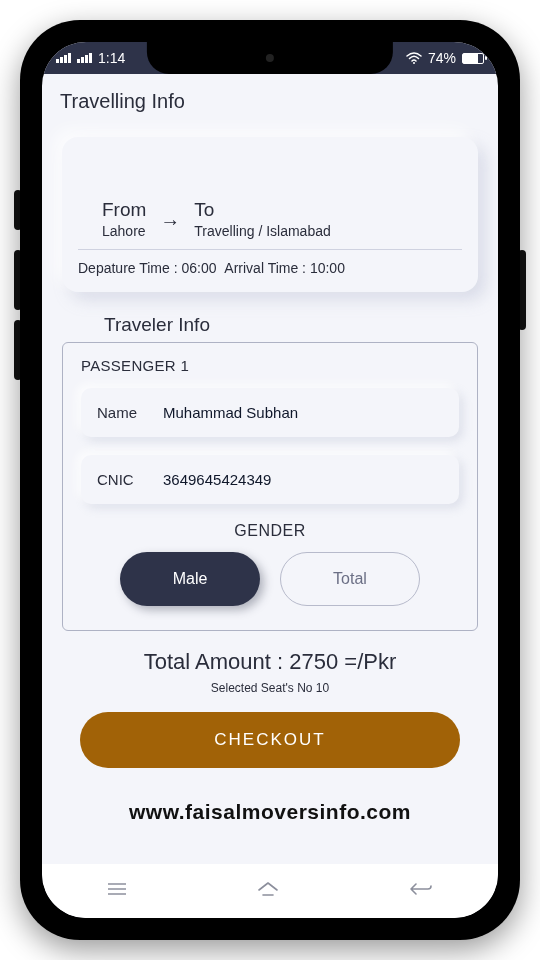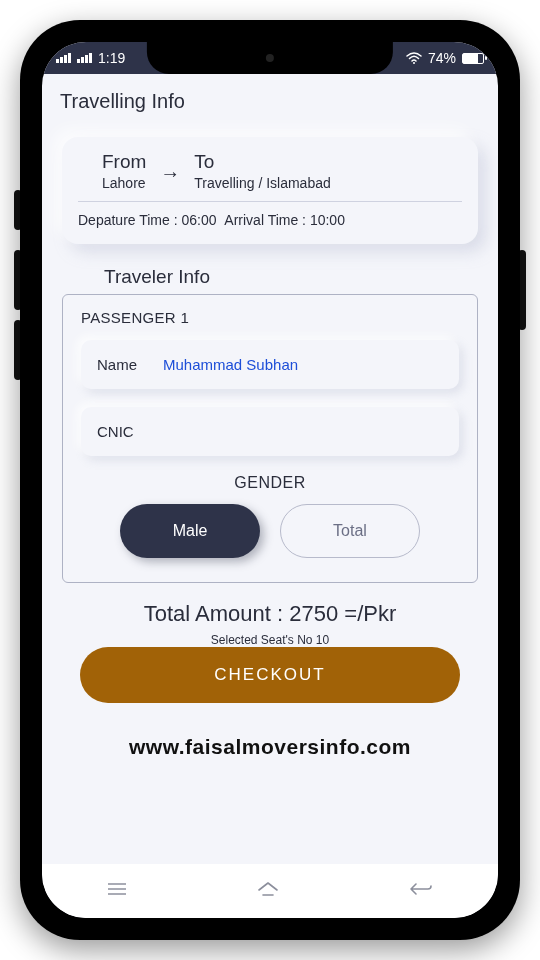--- a/index.html
+++ b/index.html
@@ -21,40 +21,40 @@
     .sig { display:flex; align-items:flex-end; gap:1px; }
     .sig span{ width:3px; background:#fff; }
     .sig .b1{height:4px}.sig .b2{height:6px}.sig .b3{height:8px}.sig .b4{height:10px}
     .wifi { font-size: 15px; }
     .batt { width: 22px; height: 11px; border: 1.5px solid #fff; border-radius: 2px; position: relative; }
     .batt::after { content:""; position:absolute; right:-4px; top:2px; width:2px; height:4px; background:#fff; border-radius:1px; }
     .batt-fill { background:#fff; height:100%; width:74%; }
     .content { flex: 1; padding: 10px 14px 0 14px; overflow: hidden; color: #1b1e2e; }
     .h1 { font-size: 20px; font-weight: 400; margin: 6px 4px 24px 4px; color: #2a2d3b; }
     .card { background: #f4f5fa; border-radius: 16px; padding: 14px 16px 16px 16px; box-shadow: -8px -8px 16px rgba(255,255,255,.7), 8px 8px 16px rgba(170,175,200,.35); margin: 0 6px; }
-    .ft-row { display: flex; align-items: center; gap: 14px; }
+    .ft-row { display: flex; align-items: center; gap: 14px; margin-top: 48px; }
     .ft-col { display: flex; flex-direction: column; }
     .ft-label { font-size: 19px; font-weight: 400; color: #2a2d3b; }
     .ft-val { font-size: 14px; color: #2a2d3b; font-weight: 300; margin-top: 2px; }
     .arrow { font-size: 20px; color: #2a2d3b; font-weight: 600; }
     .hr { height: 1px; background: #cfd2e0; margin: 10px 0; }
     .meta { font-size: 14px; color: #2a2d3b; font-family: Arial, sans-serif; font-weight: 300; }
     .sec-label { font-size: 19px; font-weight: 400; margin: 22px 0 6px 48px; color: #2a2d3b; }
     .pax-box { border: 1px solid #aeb2c4; border-radius: 6px; margin: 0 6px; padding: 14px 18px 24px 18px; }
     .pax-title { font-size: 15px; color: #2a2d3b; margin-bottom: 14px; letter-spacing: .3px; }
     .field { background: #f4f5fa; border-radius: 10px; padding: 16px 16px; display: flex; align-items: center; gap: 14px; box-shadow: inset 0 0 0 rgba(0,0,0,0), -4px -4px 10px rgba(255,255,255,.8), 4px 4px 10px rgba(170,175,200,.3); margin-bottom: 18px; }
     .field-label { font-size: 15px; color: #2a2d3b; min-width: 52px; }
-    .field-input { border: none; outline: none; background: transparent; font-size: 15px; color: #1d4ed8; flex: 1; }
+    .field-input { border: none; outline: none; background: transparent; font-size: 15px; color: #0f172a; flex: 1; }
     .gender-label { text-align: center; font-size: 16px; color: #2a2d3b; margin: 8px 0 12px 0; letter-spacing: .5px; }
     .gender-row { display: flex; gap: 20px; justify-content: center; }
     .g-btn { width: 140px; height: 54px; border-radius: 30px; font-size: 16px; display: flex; align-items: center; justify-content: center; cursor: pointer; }
     .g-male { background: #2e3349; color: #fff; border: none; box-shadow: 4px 4px 10px rgba(46,51,73,.35); }
     .g-female { background: transparent; color: #6b6f85; border: 1.5px solid #b7bacb; font-weight: 300; }
     .total { text-align: center; font-size: 22px; color: #2a2d3b; margin: 18px 0 6px 0; font-weight: 400; }
-    .seat { text-align: center; font-size: 12px; color: #2a2d3b; margin-bottom: 0; }
+    .seat { text-align: center; font-size: 12px; color: #2a2d3b; margin-bottom: 17px; }
     .checkout { margin: 0 24px; background: #a16207; color: #fff; border: none; border-radius: 30px; height: 56px; width: calc(100% - 48px); font-size: 17px; letter-spacing: 2px; font-weight: 500; cursor: pointer; }
     .site { text-align: center; font-size: 21px; font-weight: 600; color: #111; margin-top: 32px; letter-spacing: .5px; }
     .nav { height: 54px; background: #fff; display: flex; align-items: center; justify-content: space-around; border-bottom-left-radius: 44px; border-bottom-right-radius: 44px; }
     .nav svg { stroke: #8c8f9c; }
   </style>
 </head>
 <body>
 
 <div class="phone-outer">
   <div class="side-btn side-l1"></div>
@@ -75,21 +75,21 @@
                 <span class="b2"></span>
                 <span class="b3"></span>
                 <span class="b4"></span>
               </div>
             <div class="sig">
                 <span class="b1"></span>
                 <span class="b2"></span>
                 <span class="b3"></span>
                 <span class="b4"></span>
               </div>
-            <span>1:19</span>
+            <span>1:14</span>
           </div>
           <div class="status-right">
             <span class="wifi">
               <svg width="16" height="12" viewBox="0 0 16 12">
                   <path d="M1 4 Q8 -2 15 4 M3.5 6.5 Q8 2 12.5 6.5 M6 9 Q8 7 10 9" stroke="#fff" stroke-width="1.5" fill="none" stroke-linecap="round"></path>
                   <circle cx="8" cy="11" r="1" fill="#fff"></circle>
                 </svg>
             </span>
             <span>74%</span>
             <div class="batt">
@@ -126,20 +126,23 @@
           <div class="pax-box">
             <div class="pax-title">PASSENGER 1</div>
 
             <div class="field">
               <span class="field-label">Name</span>
               <input class="field-input" value="Muhammad Subhan" style="">
             </div>
 
             <div class="field">
               <span class="field-label">CNIC</span>
+              <div style="flex:1; display:flex; align-items:center;">
+                <input class="field-input" style="flex: 0 1 auto; width: auto;" value="3649645424349" size="13">
+              </div>
             </div>
 
             <div class="gender-label">GENDER</div>
             <div class="gender-row">
               <button class="g-btn g-male">Male</button>
               <button class="g-btn g-female">Total</button>
             </div>
           </div>
 
           <div class="total">Total Amount : 2750 =/Pkr</div>

